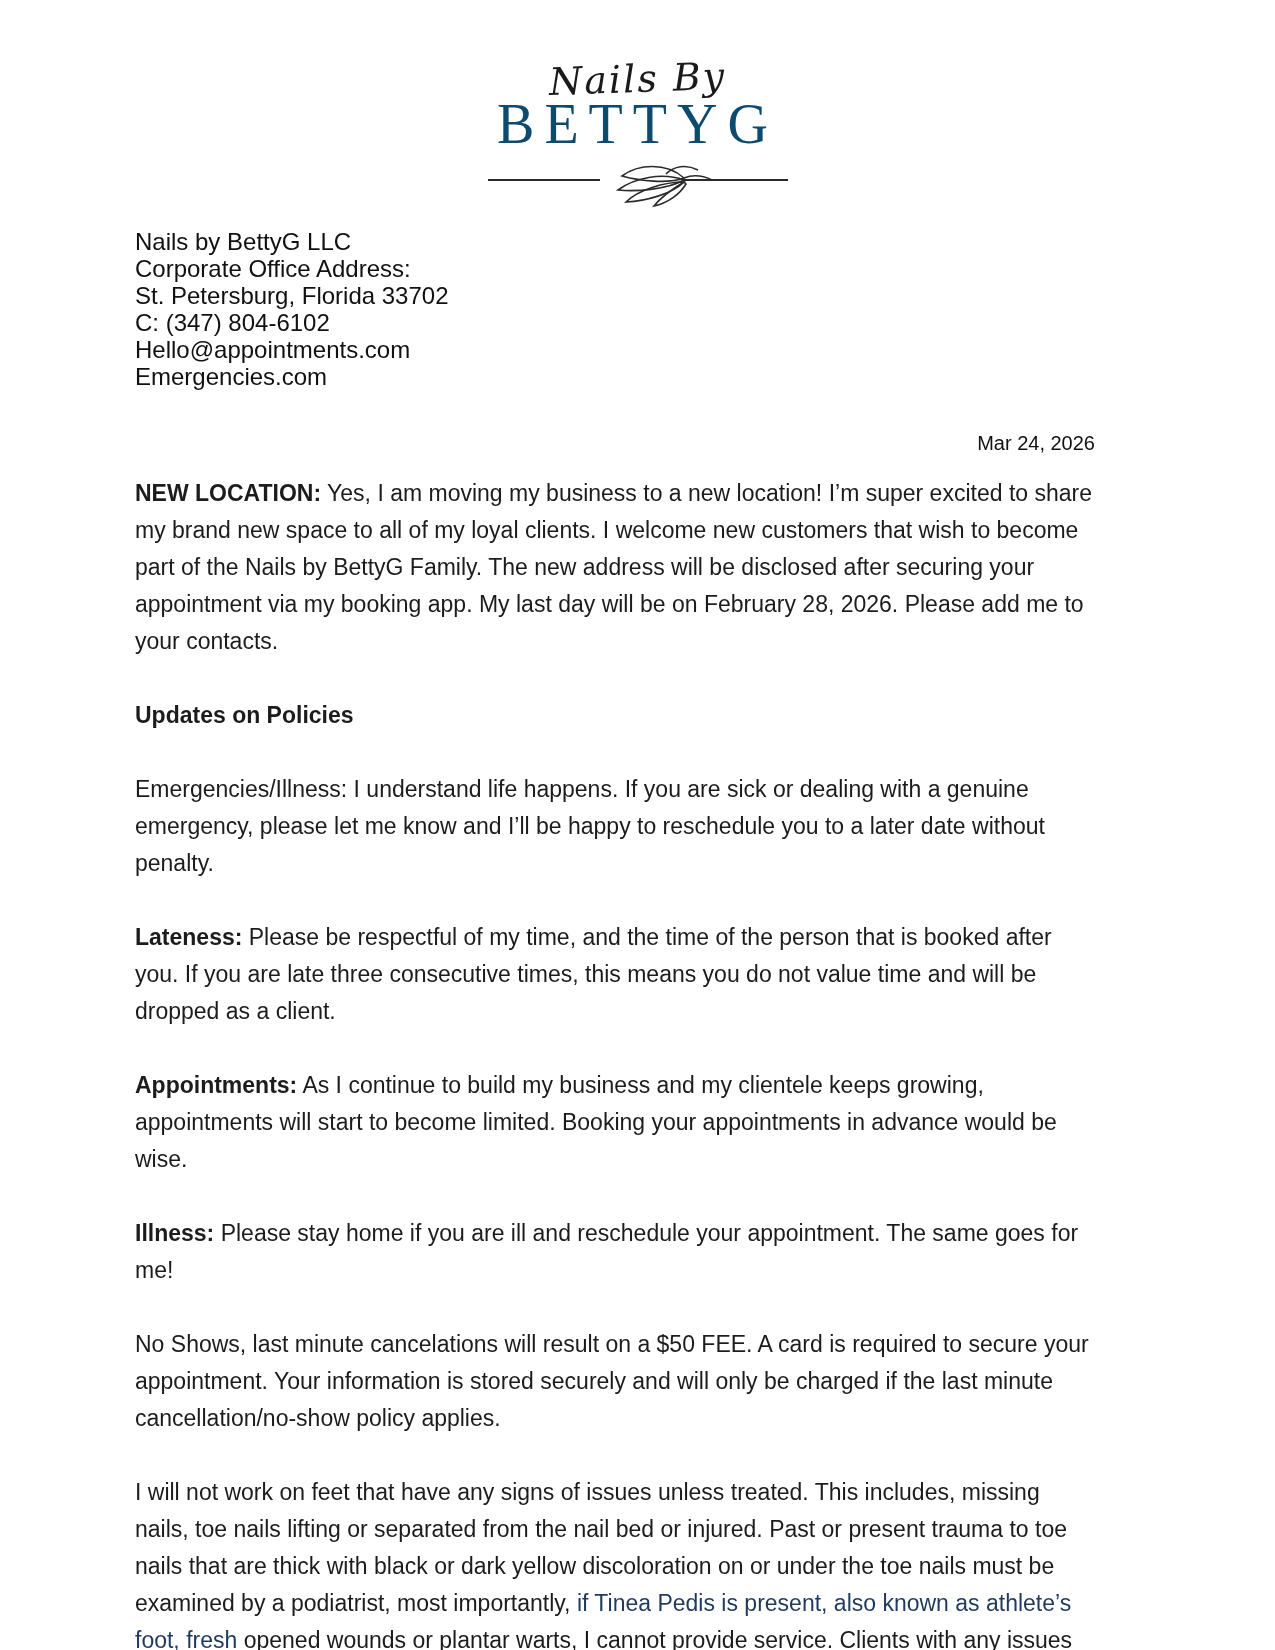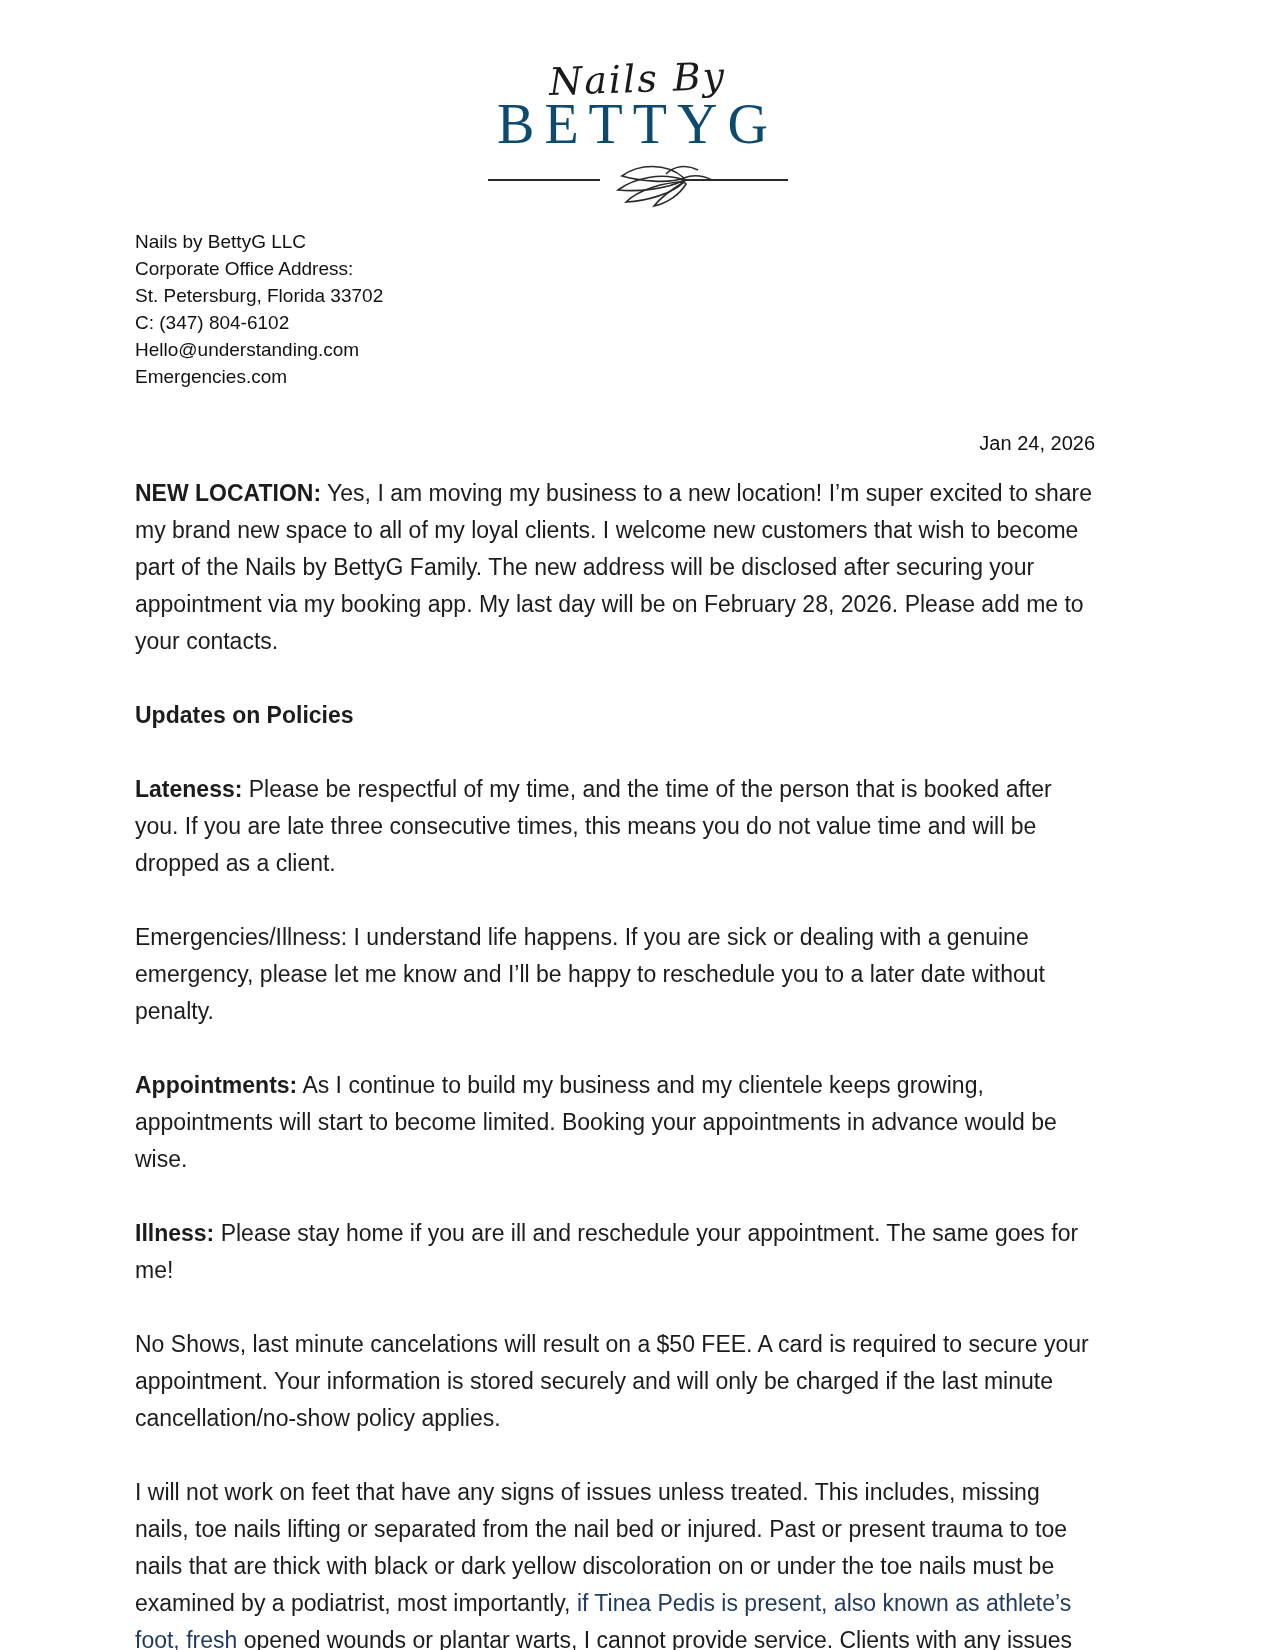--- a/index.html
+++ b/index.html
@@ -45,21 +45,21 @@
     text-transform: uppercase;
   }
   .logo-divider {
     margin-top: 2px;
     display: flex;
     justify-content: center;
   }
 
   
   .sender {
-    font-size: 19px;
+    font-size: 24px;
     line-height: 27px;
     color: #111111;
   }
 
   
   .date-row {
     text-align: right;
     padding-right: 45px;
     margin-top: 42px;
     font-size: 20px;
@@ -102,35 +102,35 @@
         </svg>
       </span>
     </div>
   </div>
 
   <div class="sender">
     <div>Nails by BettyG LLC</div>
     <div>Corporate Office Address:</div>
     <div>St. Petersburg, Florida 33702</div>
     <div>C: (347) 804-6102</div>
-    <div>Hello@understanding.com</div>
+    <div>Hello@appointments.com</div>
     <div>Emergencies.com</div>
   </div>
 
-  <div class="date-row">Jan 24, 2026</div>
+  <div class="date-row">Mar 24, 2026</div>
 
   <div class="letter-body">
 
     <p><strong>NEW LOCATION:</strong><span> Yes, I am moving my business to a new location! I’m super excited to share my brand new space to all of my loyal clients. I welcome new customers that wish to become part of the Nails by BettyG Family. The new address will be disclosed after securing your appointment via my booking app. My last day will be on February 28, 2026. Please add me to your contacts.</span></p>
 
     <p class="heading">Updates on Policies</p>
 
+    <p>Emergencies/Illness: I understand life happens. If you are sick or dealing with a genuine emergency, please let me know and I’ll be happy to reschedule you to a later date without penalty.</p>
+
     <p><strong>Lateness:</strong><span> Please be respectful of my time, and the time of the person that is booked after you. If you are late three consecutive times, this means you do not value time and will be dropped as a client.</span></p>
-
-    <p>Emergencies/Illness: I understand life happens. If you are sick or dealing with a genuine emergency, please let me know and I’ll be happy to reschedule you to a later date without penalty.</p>
 
     <p><strong>Appointments:</strong><span> As I continue to build my business and my clientele keeps growing, appointments will start to become limited. Booking your appointments in advance would be wise.</span></p>
 
     <p><strong>Illness:</strong><span> Please stay home if you are ill and reschedule your appointment. The same goes for me!</span></p>
 
     <p>No Shows, last minute cancelations will result on a $50 FEE. A card is required to secure your appointment. Your information is stored securely and will only be charged if the last minute cancellation/no-show policy applies.</p>
 
 
     <p><span>I will not work on feet that have any signs of issues unless treated. This includes, missing nails, toe nails lifting or separated from the nail bed or injured. Past or present trauma to toe nails that are thick with black or dark yellow discoloration on or under the toe nails must be examined by a podiatrist, most importantly, </span><span class="accent" style="color: rgb(31, 58, 92);">if Tinea Pedis is present, also known as athlete’s foot, fresh</span><span> opened wounds or plantar warts, I cannot provide service. Clients with any issues on their feet must visit their local foot doctor to be cleared for a pedicure service. Thank you for your understanding.</span></p>
 

